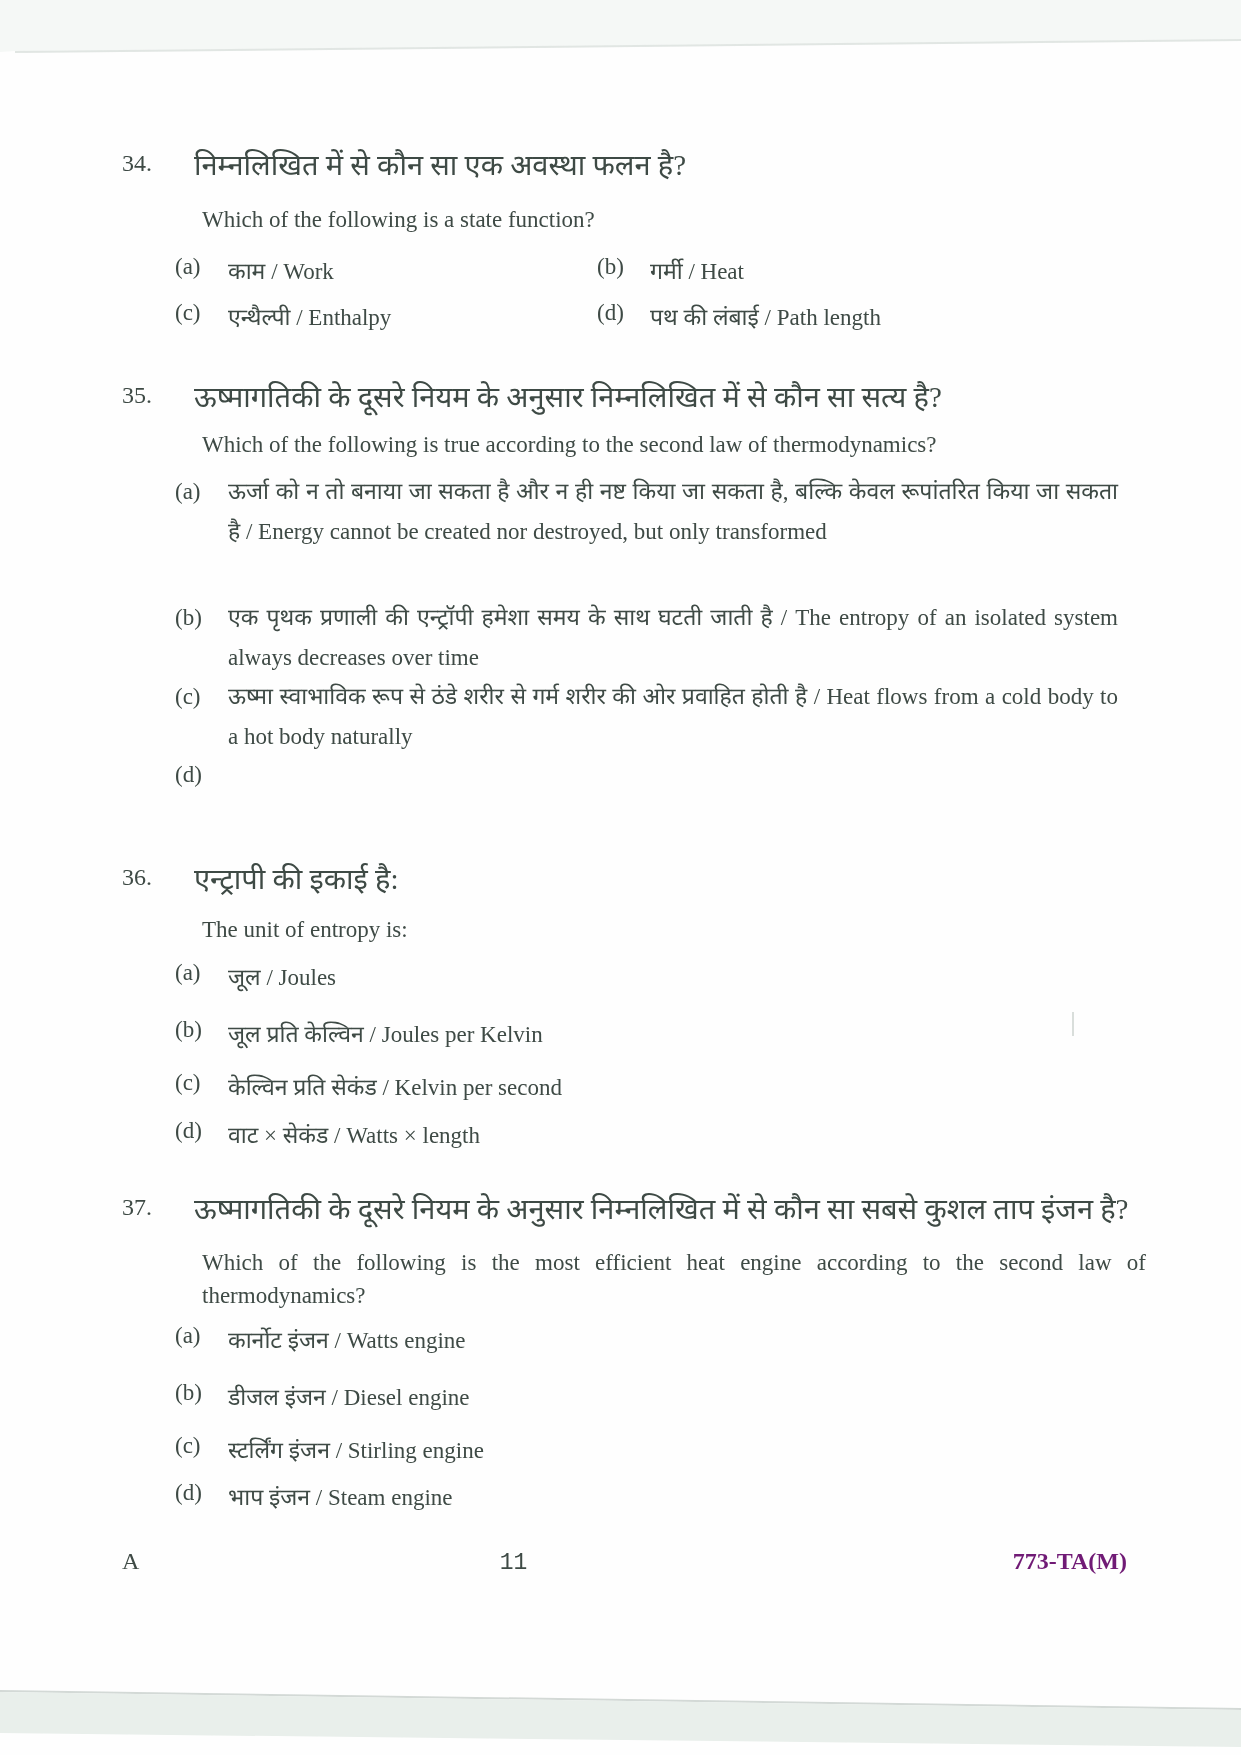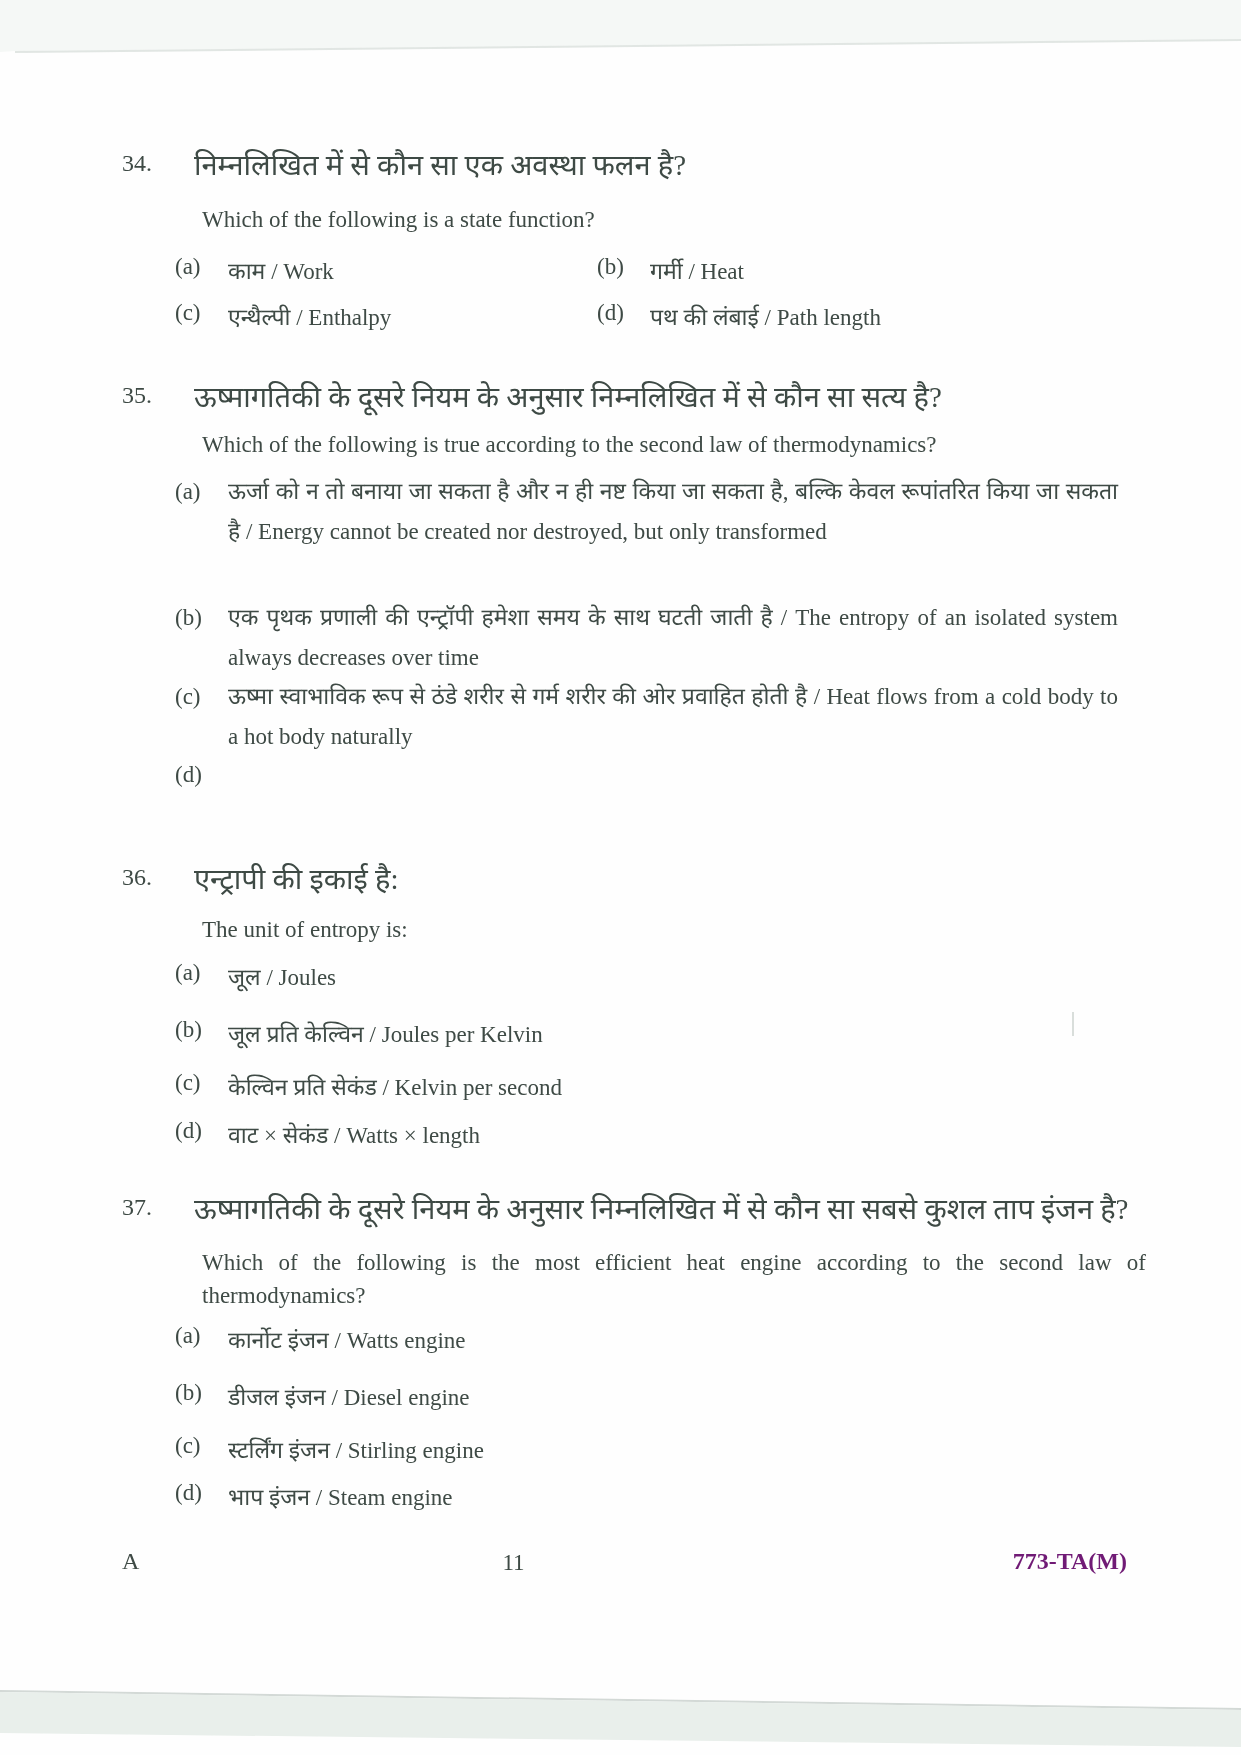--- a/index.html
+++ b/index.html
@@ -16,21 +16,21 @@
   .qen   { position:absolute; left:178px; width:944px; font-size:23px; line-height:33px; text-align:justify;margin-left:24px; }
   .opt   { position:absolute; left:175px; font-size:23px; }
   .opt .olabel { position:absolute; left:0; top:0; }
   .opt.wide {
     width:943px; padding-left:53px; box-sizing:border-box;
     text-align:justify; line-height:40px;
   }
   .opt.cell { white-space:nowrap; padding-left:53px; }
   .opt.col2 { left:597px; }
   .footer-left   { position:absolute; top:1548px; left:122px;  font-size:24px; }
-  .footer-center { position:absolute; top:1550px; left:0; width:1027px; text-align:center; font-size:23px; }
+  .footer-center { position:absolute; top:1550px; left:0; width:1027px; text-align:center; font-size:23px;font-family:Liberation Mono, monospace; }
   .footer-right  { position:absolute; top:1548px; right:126px; font-size:24px; font-weight:bold; color:#701a75; }
   .scratch { position:absolute; left:1072px; top:1012px; width:2px; height:24px; background:#d9dedb; }
 </style>
 </head>
 <body>
 
 <div class="page">
 
   <svg class="artifact-svg" width="1241" height="1755" viewBox="0 0 1241 1755">
     <polygon points="0,0 1241,0 1241,39 15,51 0,52" fill="#f5f8f6"></polygon>

